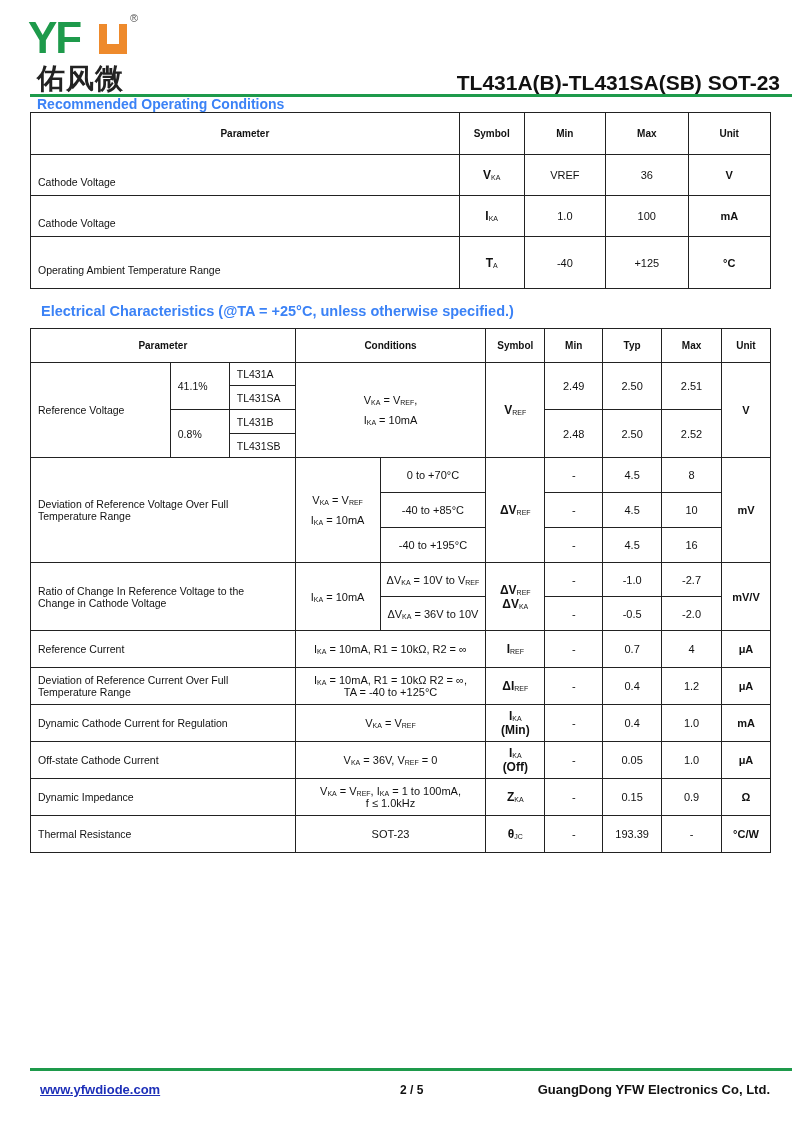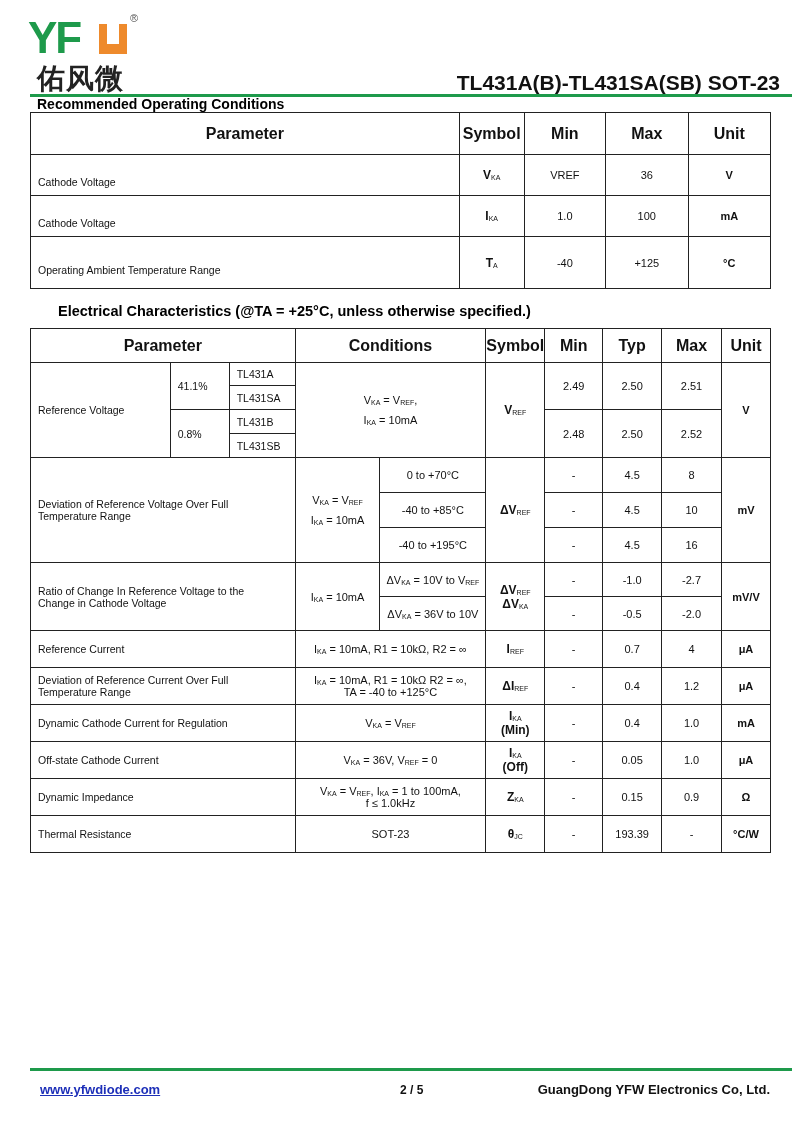--- a/index.html
+++ b/index.html
@@ -5,24 +5,24 @@
   html,body{margin:0;padding:0;background:#fff;}
   body{width:800px;height:1130px;position:relative;font-family:"Liberation Sans",sans-serif;color:#111;overflow:hidden;}
   .logo{position:absolute;left:28px;top:12px;width:110px;height:80px;}
   .logo-yf{position:absolute;left:0;top:4px;font-weight:bold;font-size:44px;color:#1e9a4b;letter-spacing:-2px;line-height:44px;}
   .logo-u{position:absolute;left:71px;top:12px;width:28px;height:30px;background:#ee8a2c;}
   .logo-u::after{content:"";position:absolute;left:8px;top:0;width:12px;height:20px;background:#fff;}
   .logo-reg{position:absolute;left:102px;top:0;font-size:11px;color:#555;}
   .logo-cn{position:absolute;left:9px;top:48px;font-size:28px;font-weight:bold;color:#222;letter-spacing:1px;font-family:"DejaVu Sans",sans-serif;}
   .doc-title{position:absolute;right:20px;top:71px;font-weight:bold;font-size:21px;color:#111;}
   .hr-top{position:absolute;left:30px;right:8px;top:94px;height:3px;background:#1e9a4b;}
-  .sec-title{position:absolute;font-weight:bold;color:#000000;font-size:14px;}
+  .sec-title{position:absolute;font-weight:bold;color:#3b82f6;font-size:14px;}
   table{border-collapse:collapse;position:absolute;}
   td,th{border:1.5px solid #222;font-size:11px;text-align:center;vertical-align:middle;padding:0;}
-  th{font-weight:bold;font-size:16px;}
+  th{font-weight:bold;font-size:10px;}
   td.l{text-align:left;padding-left:7px;font-size:10.5px;}
   td.b{font-weight:bold;}
   sub{font-size:7px;vertical-align:-1px;font-weight:normal;}
   .sym{font-weight:bold;font-size:12px;}
   .hr-bot{position:absolute;left:30px;right:8px;top:1068px;height:3px;background:#1e9a4b;}
   .foot-link{position:absolute;left:40px;top:1082px;font-weight:bold;font-size:13px;color:#1d2fb8;text-decoration:underline;}
   .foot-page{position:absolute;left:400px;top:1083px;font-weight:bold;font-size:12px;}
   .foot-co{position:absolute;right:30px;top:1082px;font-weight:bold;font-size:13px;}
 </style>
 </head>
@@ -71,21 +71,21 @@
   <tr style="height:52px">
     <td class="l" style="padding-top:14px">Operating Ambient Temperature Range</td>
     <td class="sym"><span>T</span><sub>A</sub></td>
     <td>-40</td>
     <td>+125</td>
     <td class="b">°C</td>
   </tr>
 </tbody>
   </table>
 
-<div class="sec-title" style="left:58px;top:303px;font-size:14.5px;text-align:right;">Electrical Characteristics (@TA = +25°C, unless otherwise specified.)</div>
+<div class="sec-title" style="left:41px;top:303px;font-size:14.5px;text-align:right;">Electrical Characteristics (@TA = +25°C, unless otherwise specified.)</div>
 <table style="left:30px;top:328px;width:741px;">
   <colgroup>
     <col style="width:140px">
       <col style="width:59px">
       <col style="width:66px">
     <col style="width:85px">
       <col style="width:106px">
     <col style="width:59px">
       <col style="width:58px">
       <col style="width:59px">

